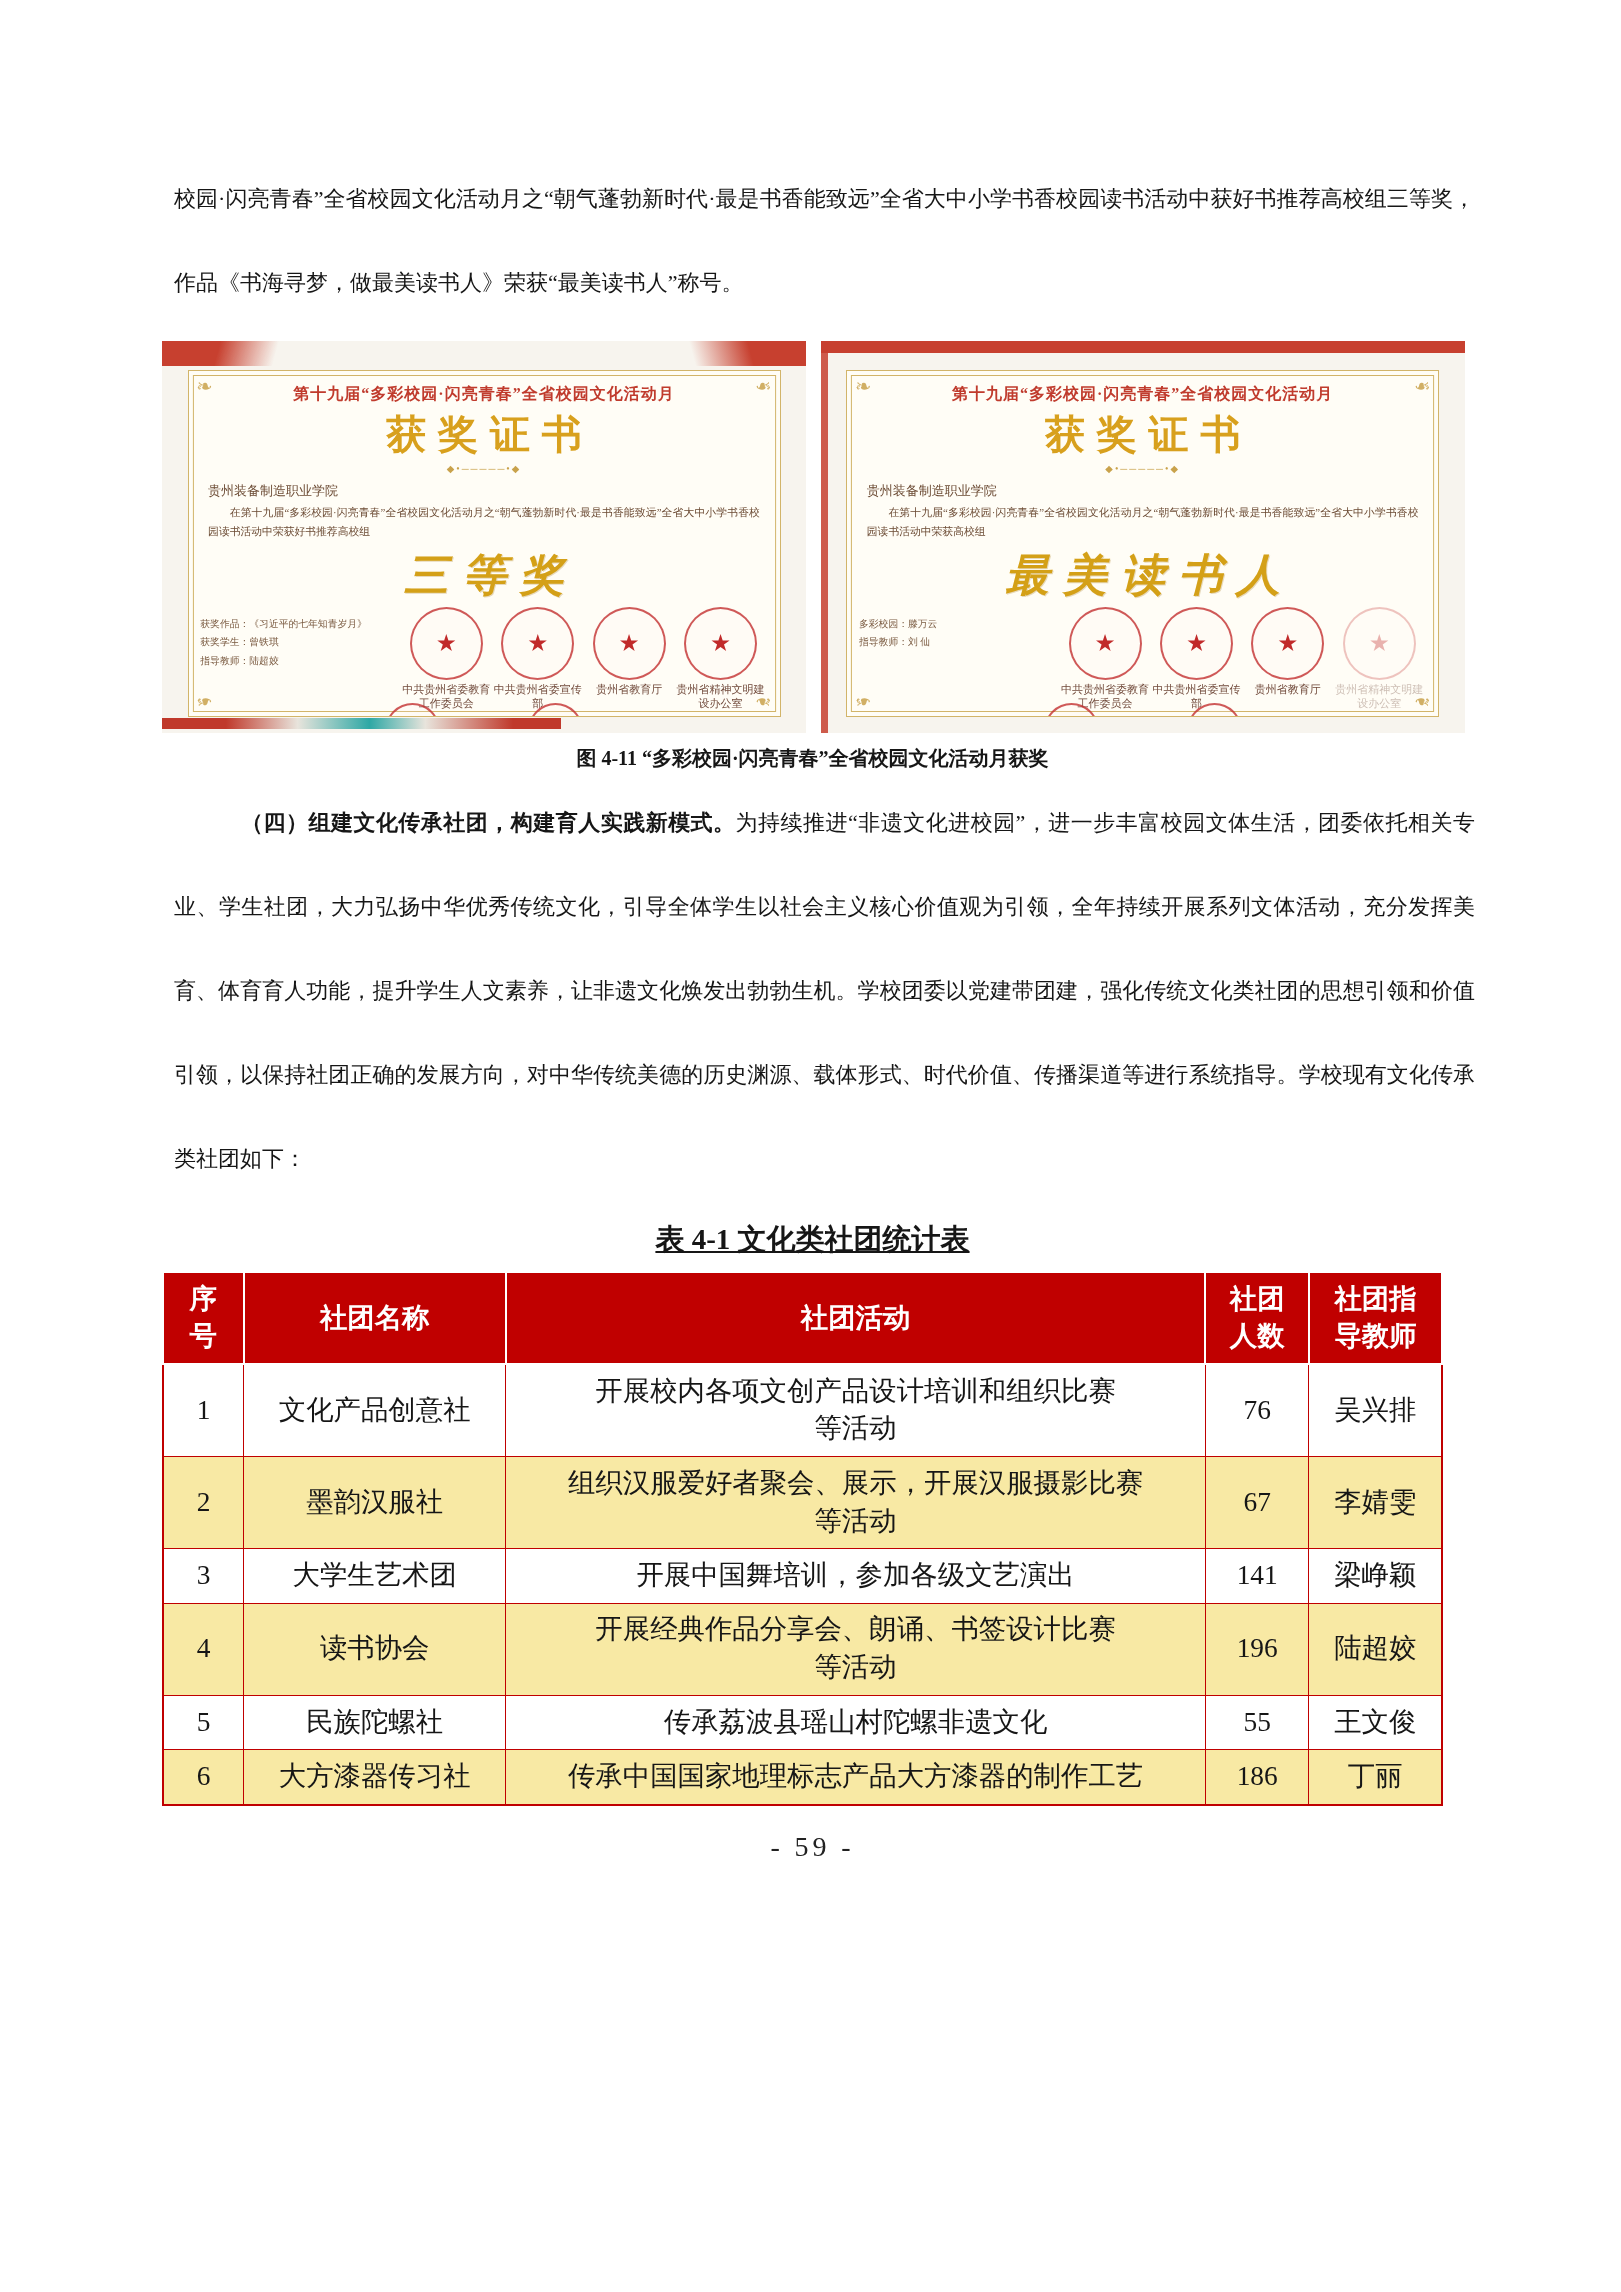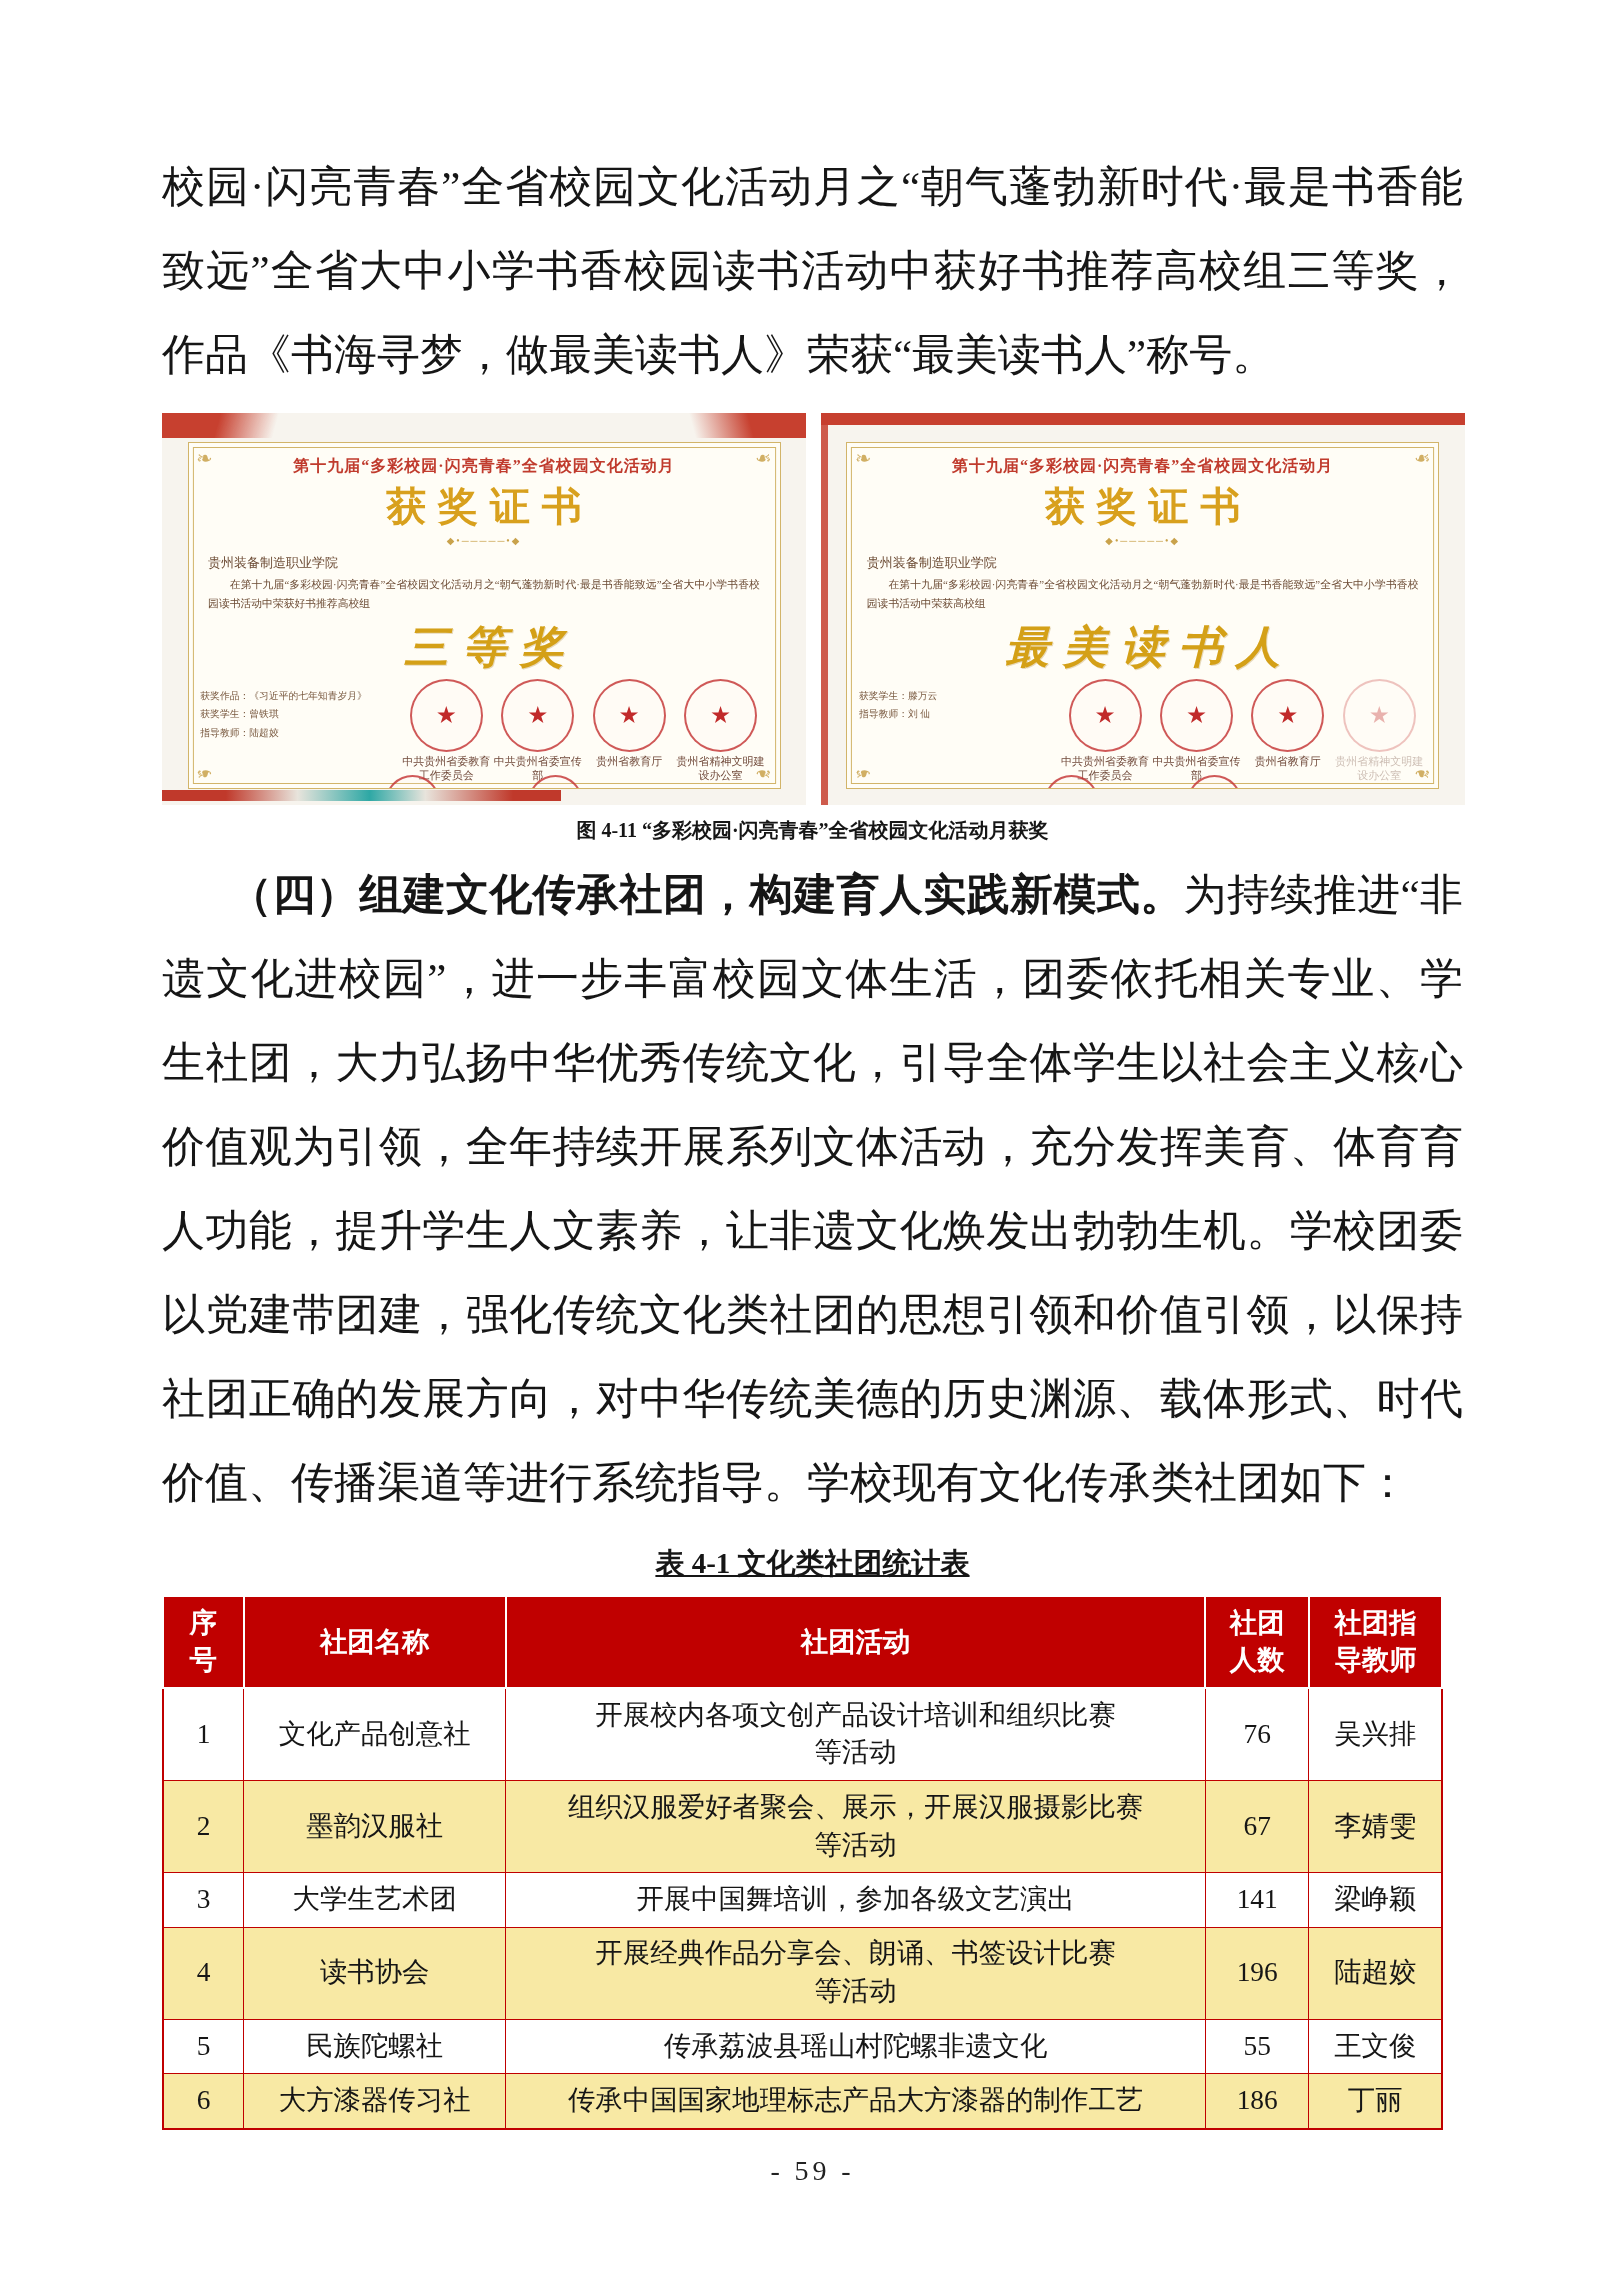--- a/index.html
+++ b/index.html
@@ -1,21 +1,21 @@
 <!DOCTYPE html>
 <html><head>
 <meta charset="utf-8">
 <style>
   html,body{margin:0;padding:0;background:#ffffff;}
   .page{position:relative;width:1621px;height:2293px;background:#ffffff;overflow:hidden;
         font-family:"Liberation Serif","DejaVu Serif",serif;color:#161616;}
   .content{padding:145px 159px 0 162px;}
 
   
-  .para{width:1301px;margin:0;font-size:43px;line-height:84px;text-align:justify;}
+  .para{width:1301px;margin:12px;font-size:22px;line-height:84px;text-align:justify;}
   .para.indent{text-indent:67px;margin-top:7.8px;}
   .bold{font-weight:700;}
 
   
   .figure{display:flex;gap:14.7px;margin-top:15.7px;width:1304px;}
   .photo{position:relative;width:644px;height:392px;background:#f7f4ee;overflow:hidden;}
   .photo-left::before{content:"";position:absolute;left:0;top:0;right:0;height:25.5px;
       background:linear-gradient(105deg,#c7402f 9%,rgba(199,64,47,0) 18%),
                  linear-gradient(-105deg,#c7402f 9%,rgba(199,64,47,0) 18%);}
   .photo-left::after{content:"";position:absolute;left:0;bottom:3.9px;width:62%;height:10.8px;
@@ -137,21 +137,21 @@
             <span class="corner bl">❧</span>
             <span class="corner br">❧</span>
             <div class="c-head">第十九届“多彩校园·闪亮青春”全省校园文化活动月</div>
             <div class="c-title">获奖证书</div>
             <div class="c-orn">◆•─────•◆</div>
             <div class="c-recip">贵州装备制造职业学院</div>
             <div class="c-body">在第十九届“多彩校园·闪亮青春”全省校园文化活动月之“朝气蓬勃新时代·最是书香能致远”全省大中小学书香校园读书活动中荣获高校组</div>
             <div class="c-award">最美读书人</div>
             <div class="c-mid">
               <div class="c-fields">
-                <div class="c-field">获奖学生：滕万云</div>
+                <div class="c-field">多彩校园：滕万云</div>
                 <div class="c-field">指导教师：刘  仙</div>
               </div>
               <div class="c-seals">
                 <div class="sealwrap">
                   <div class="seal">
                     <span class="star">★</span>
                   </div>
                   <div class="seal-label">中共贵州省委教育工作委员会</div>
                 </div>
                 <div class="sealwrap">

